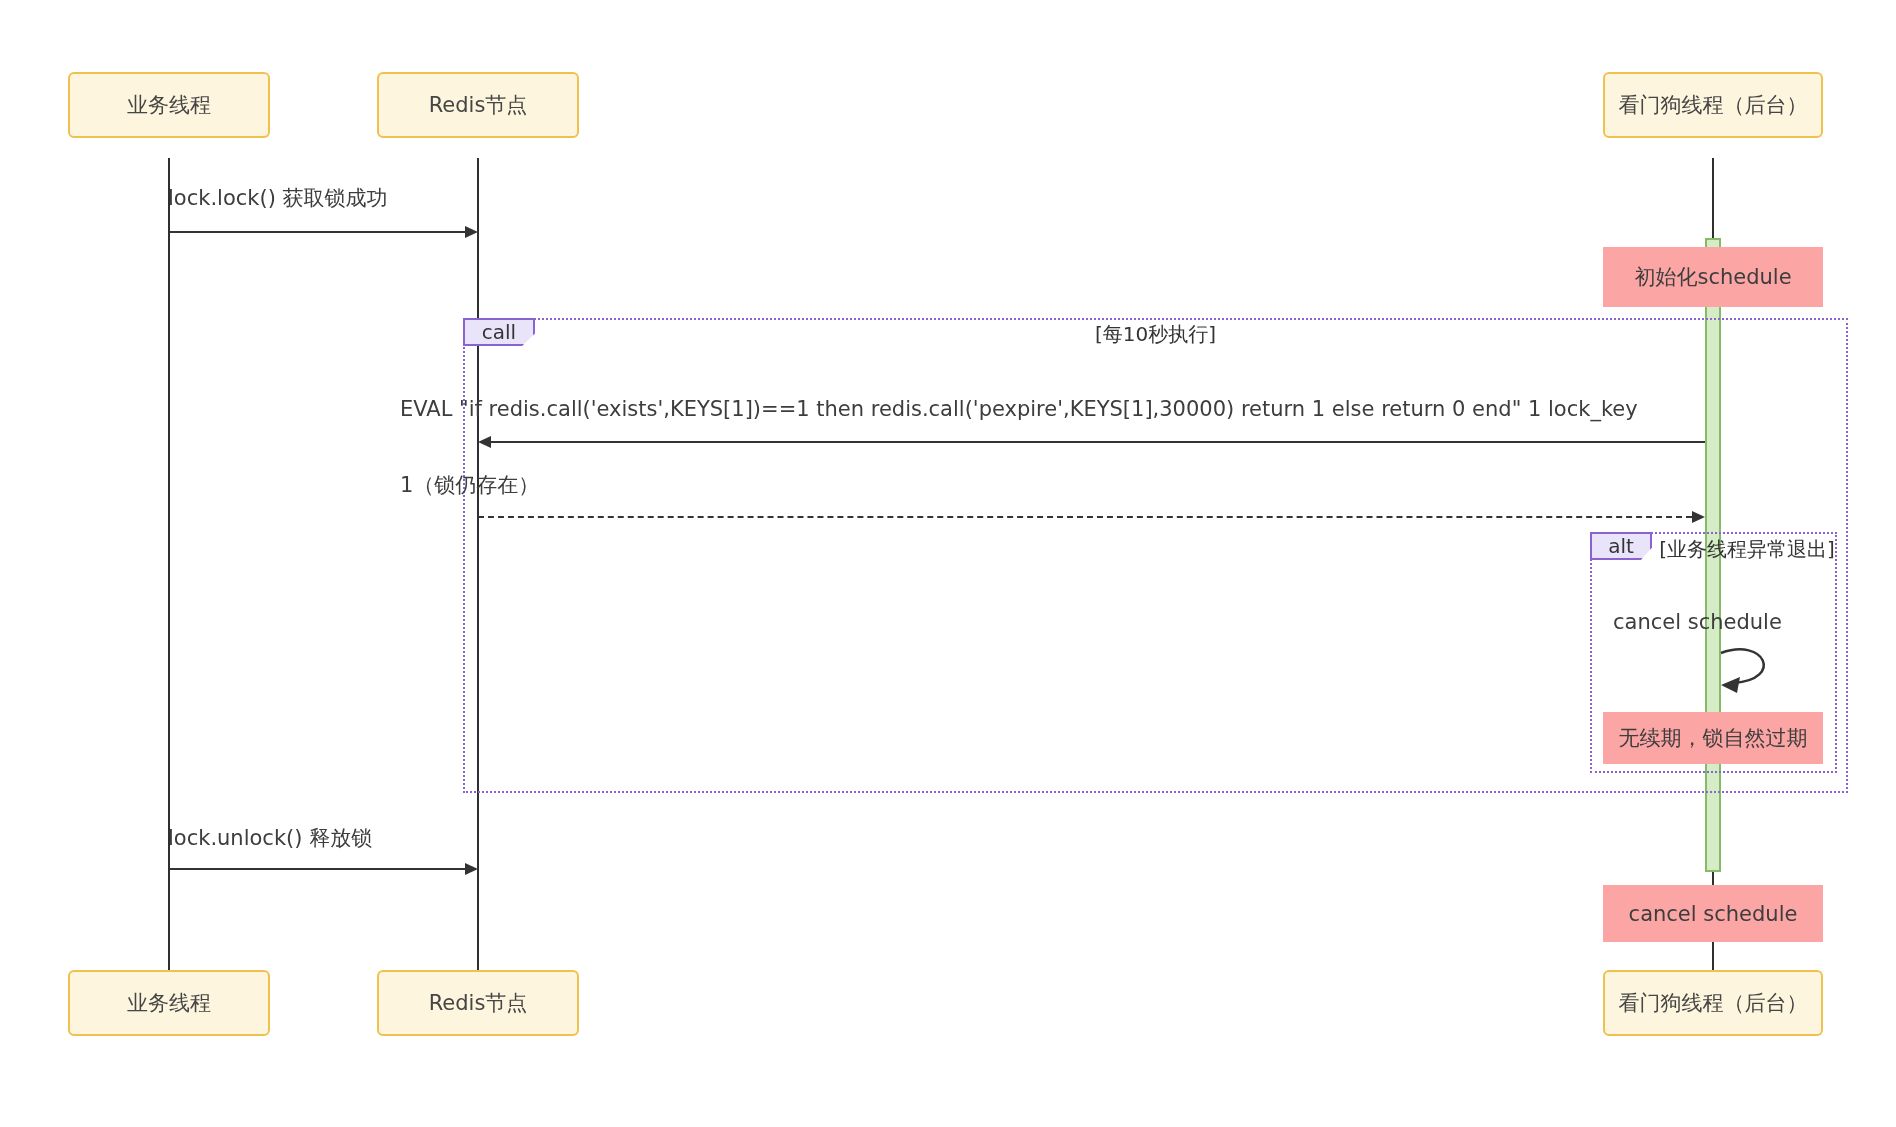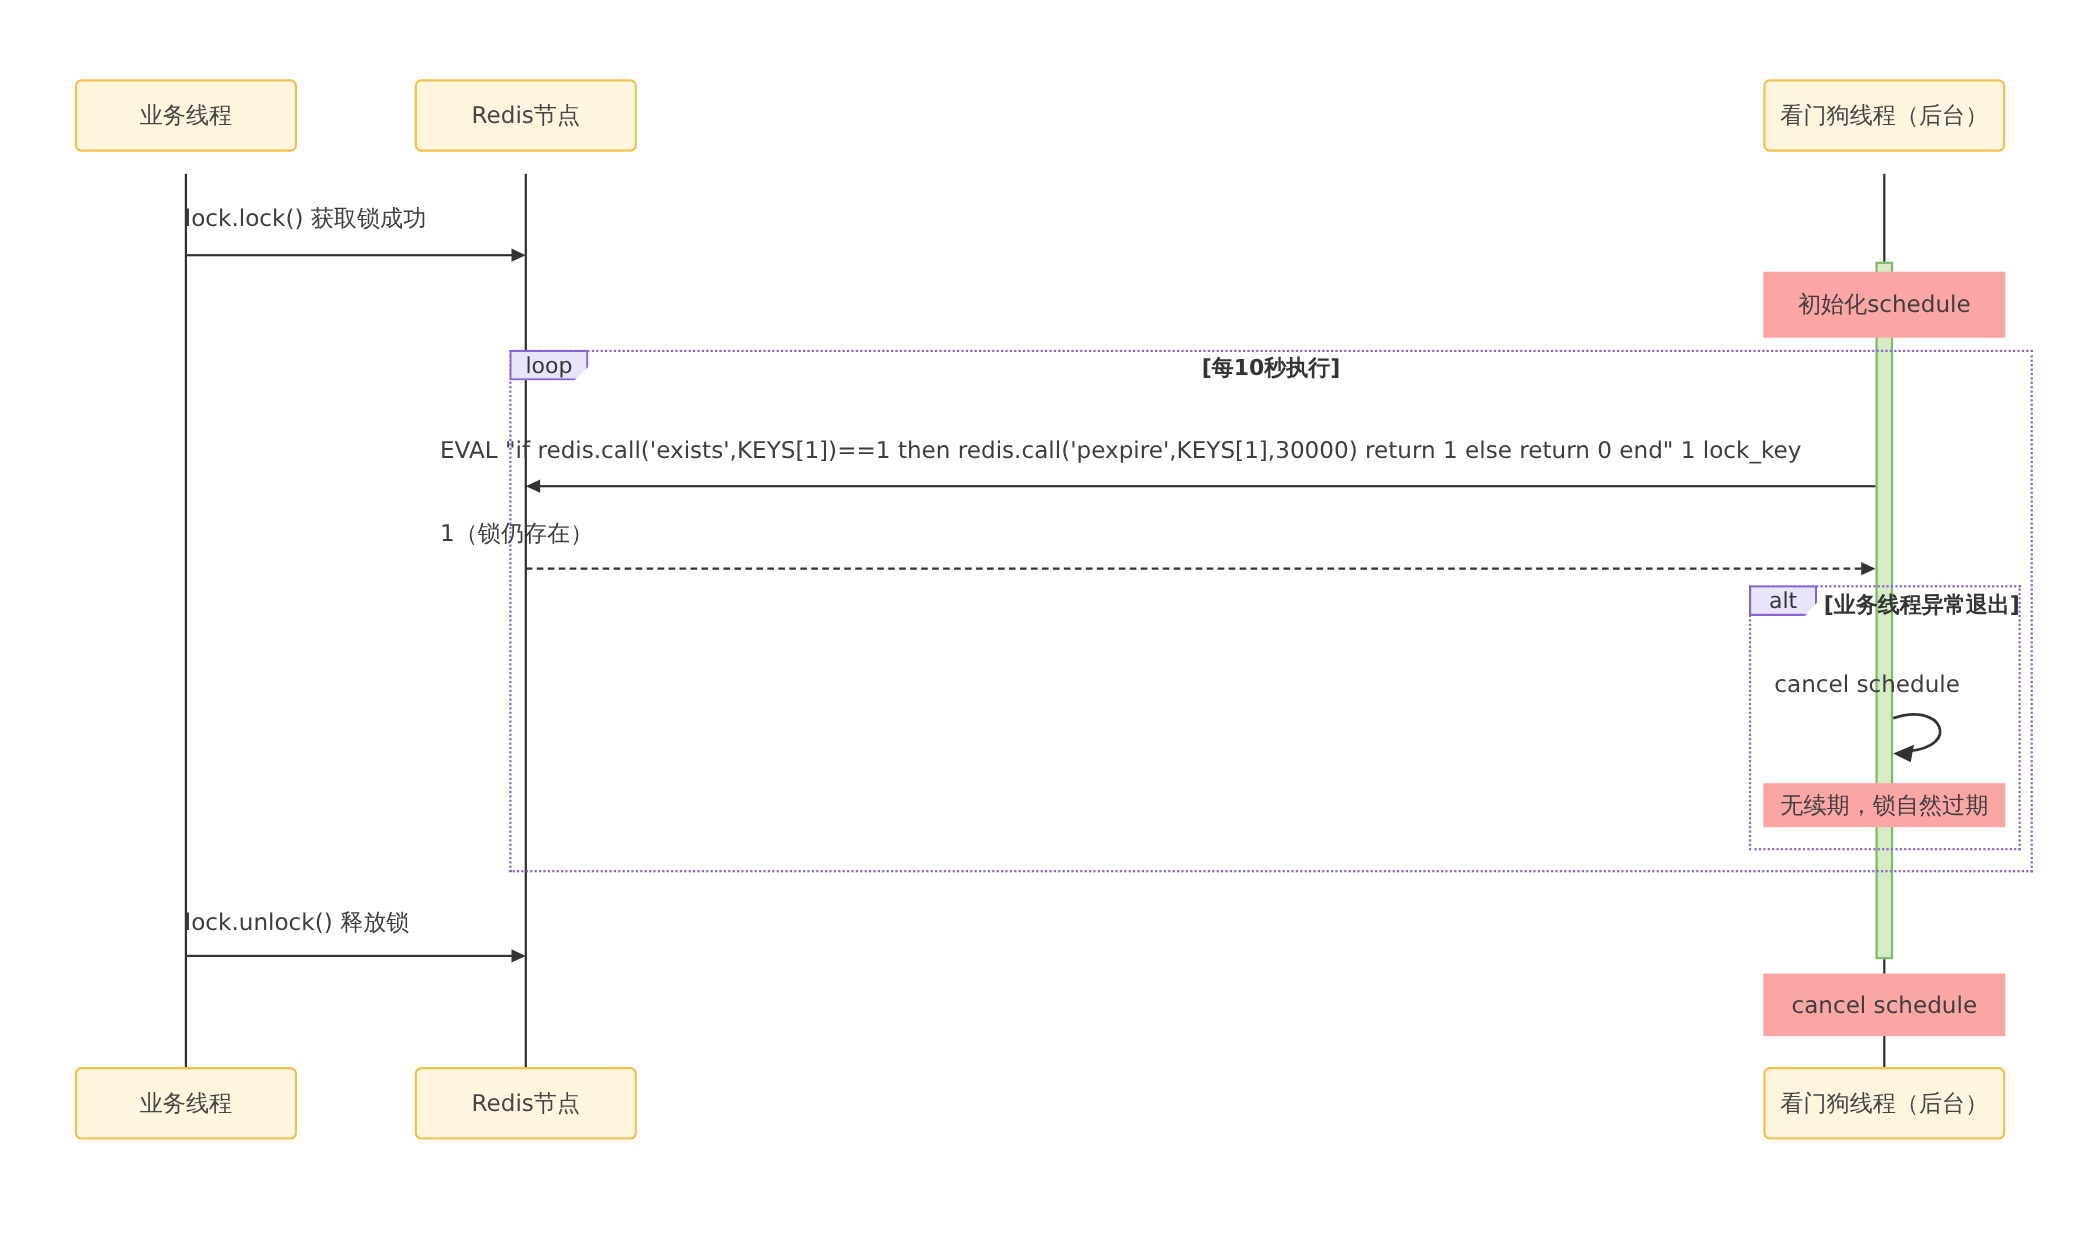--- a/index.html
+++ b/index.html
@@ -26,21 +26,21 @@
     position:absolute;left:1603px;width:220px;
     background:#fca5a5;display:flex;align-items:center;justify-content:center;
     font-size:21px;color:#3d3d3d;z-index:5;text-align:center;
   }
   .frame{position:absolute;border:2px dotted #8a63d2;box-sizing:border-box;z-index:4;background:transparent;}
   .frame-label{
     position:absolute;background:#eae4fb;border:2px solid #8a63d2;
     color:#343434;font-size:20px;display:flex;align-items:center;justify-content:center;
     clip-path:polygon(0 0,100% 0,100% 55%,82% 100%,0 100%);box-sizing:border-box;z-index:5;
   }
-  .condition{position:absolute;font-size:20px;color:#343434;text-align:center;z-index:5;font-weight:bold;}
+  .condition{position:absolute;font-size:20px;color:#343434;text-align:center;z-index:5;}
   .msg{position:absolute;font-size:21px;color:#3d3d3d;text-align:left;z-index:5;white-space:nowrap;}
   .line{position:absolute;height:2px;background:#333;z-index:4;}
   .dline{position:absolute;height:0;border-top:2px dashed #333;z-index:4;}
   .head-r{position:absolute;width:0;height:0;border-top:6px solid transparent;border-bottom:6px solid transparent;border-left:13px solid #333;z-index:4;}
   .head-l{position:absolute;width:0;height:0;border-top:6px solid transparent;border-bottom:6px solid transparent;border-right:13px solid #333;z-index:4;}
   .selfloop{position:absolute;left:1720px;top:645px;z-index:5;}
 </style>
 </head>
 <body>
 
@@ -62,42 +62,42 @@
     <span>看门狗线程（后台）</span>
   </div>
 
   <div class="msg" style="left:168px;top:184px;width:310px;">lock.lock() 获取锁成功</div>
   <div class="line" style="left:169px;top:231px;width:297px;"></div>
   <div class="head-r" style="left:465px;top:226px;"></div>
 
   <div class="note" style="top:247px;height:60px;">初始化schedule</div>
 
   <div class="frame" style="left:463px;top:318px;width:1385px;height:475px;"></div>
-  <div class="frame-label" style="left:463px;top:318px;width:72px;height:28px;">loop</div>
+  <div class="frame-label" style="left:463px;top:318px;width:72px;height:28px;">call</div>
   <div class="condition" style="left:463px;top:321px;width:1385px;">[每10秒执行]</div>
 
   <div class="msg" style="left:400px;top:397px;width:1382px;">EVAL "if redis.call('exists',KEYS[1])==1 then redis.call('pexpire',KEYS[1],30000) return 1 else return 0 end" 1 lock_key</div>
   <div class="line" style="left:490px;top:441px;width:1215px;"></div>
   <div class="head-l" style="left:478px;top:436px;"></div>
 
   <div class="msg" style="left:400px;top:471px;width:1382px;">1（锁仍存在）</div>
   <div class="dline" style="left:478px;top:516px;width:1214px;"></div>
   <div class="head-r" style="left:1692px;top:511px;"></div>
 
   <div class="frame" style="left:1590px;top:532px;width:247px;height:241px;"></div>
   <div class="frame-label" style="left:1590px;top:532px;width:62px;height:28px;">alt</div>
   <div class="condition" style="left:1652px;top:536px;width:190px;">[业务线程异常退出]</div>
 
   <div class="msg" style="left:1613px;top:610px;width:200px;">cancel schedule</div>
   <svg class="selfloop" width="72" height="50" viewBox="0 0 72 50">
     <path d="M1,8 C45,-8 64,34 14,38" stroke="#333" stroke-width="2.5" fill="none"></path>
     <polygon points="1,40 20,32 17,48" fill="#333"></polygon>
   </svg>
 
-  <div class="note" style="top:712px;height:40px;">无续期，锁自然过期</div>
+  <div class="note" style="top:712px;height:52px;">无续期，锁自然过期</div>
 
   <div class="msg" style="left:168px;top:824px;width:310px;">lock.unlock() 释放锁</div>
   <div class="line" style="left:169px;top:868px;width:297px;"></div>
   <div class="head-r" style="left:465px;top:863px;"></div>
 
   <div class="note" style="top:885px;height:57px;">cancel schedule</div>
 
   <div class="pbox" style="left:68px;top:970px;width:202px;">
     <span>业务线程</span>
   </div>

